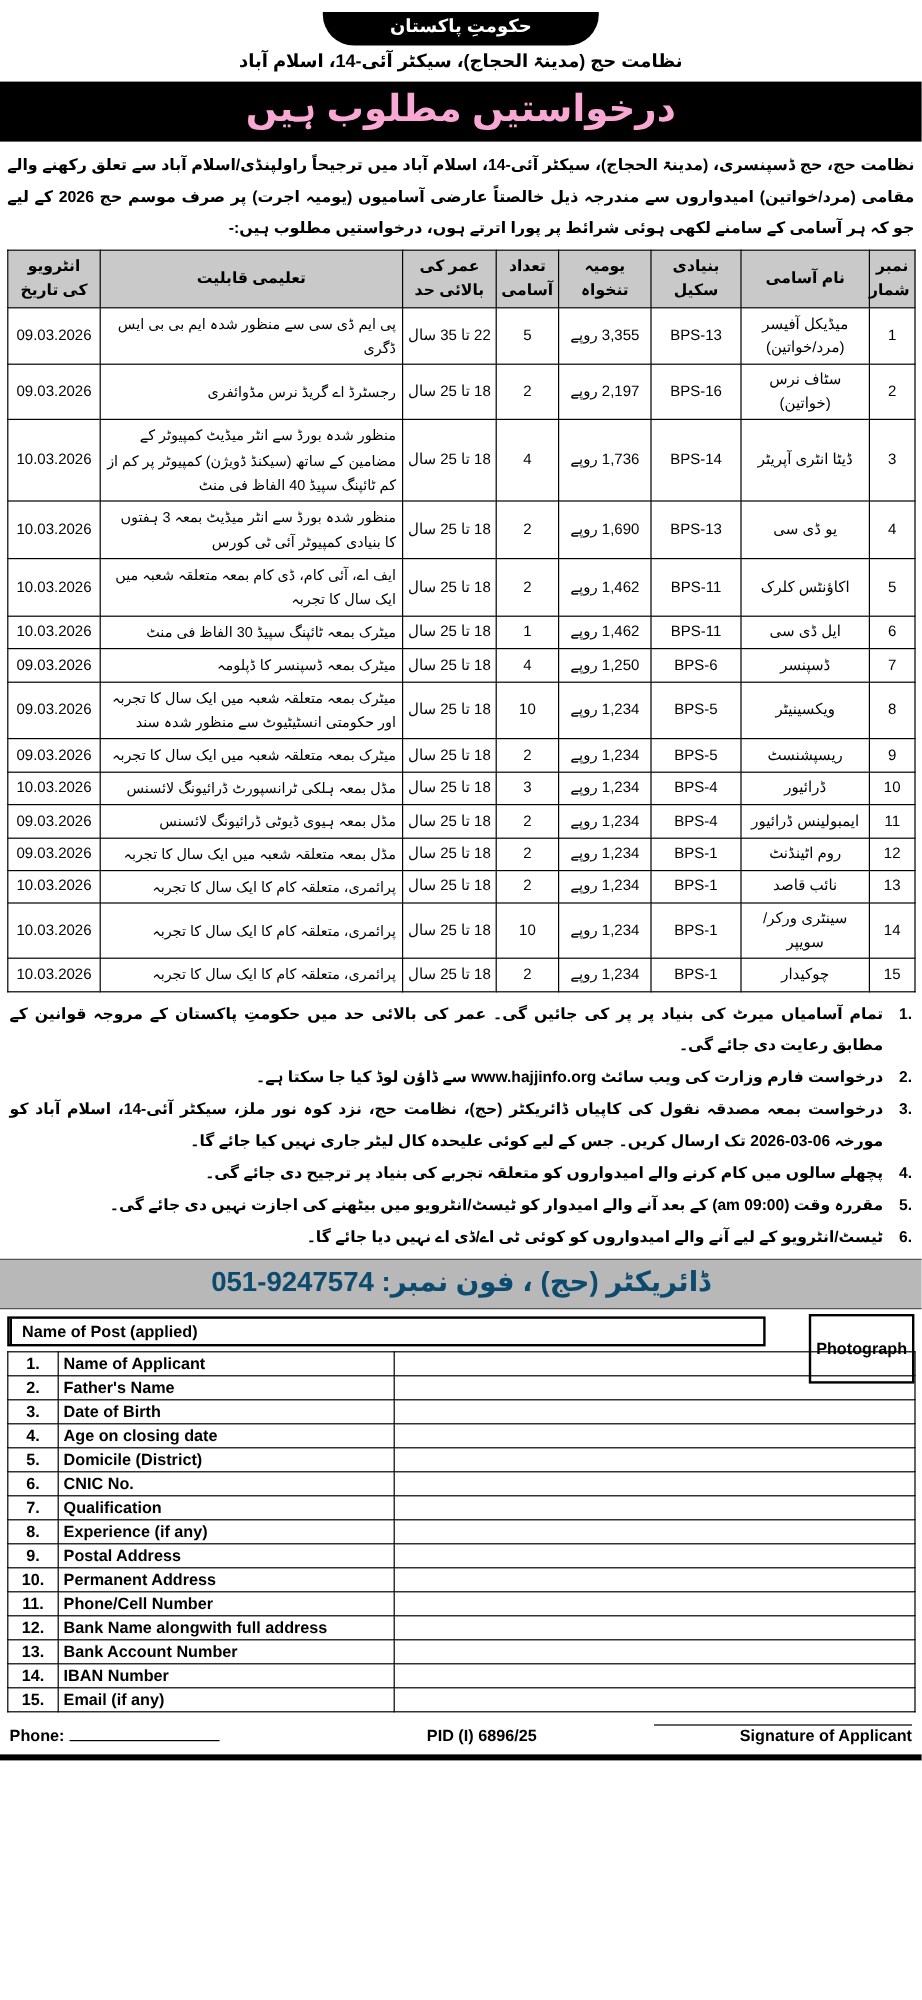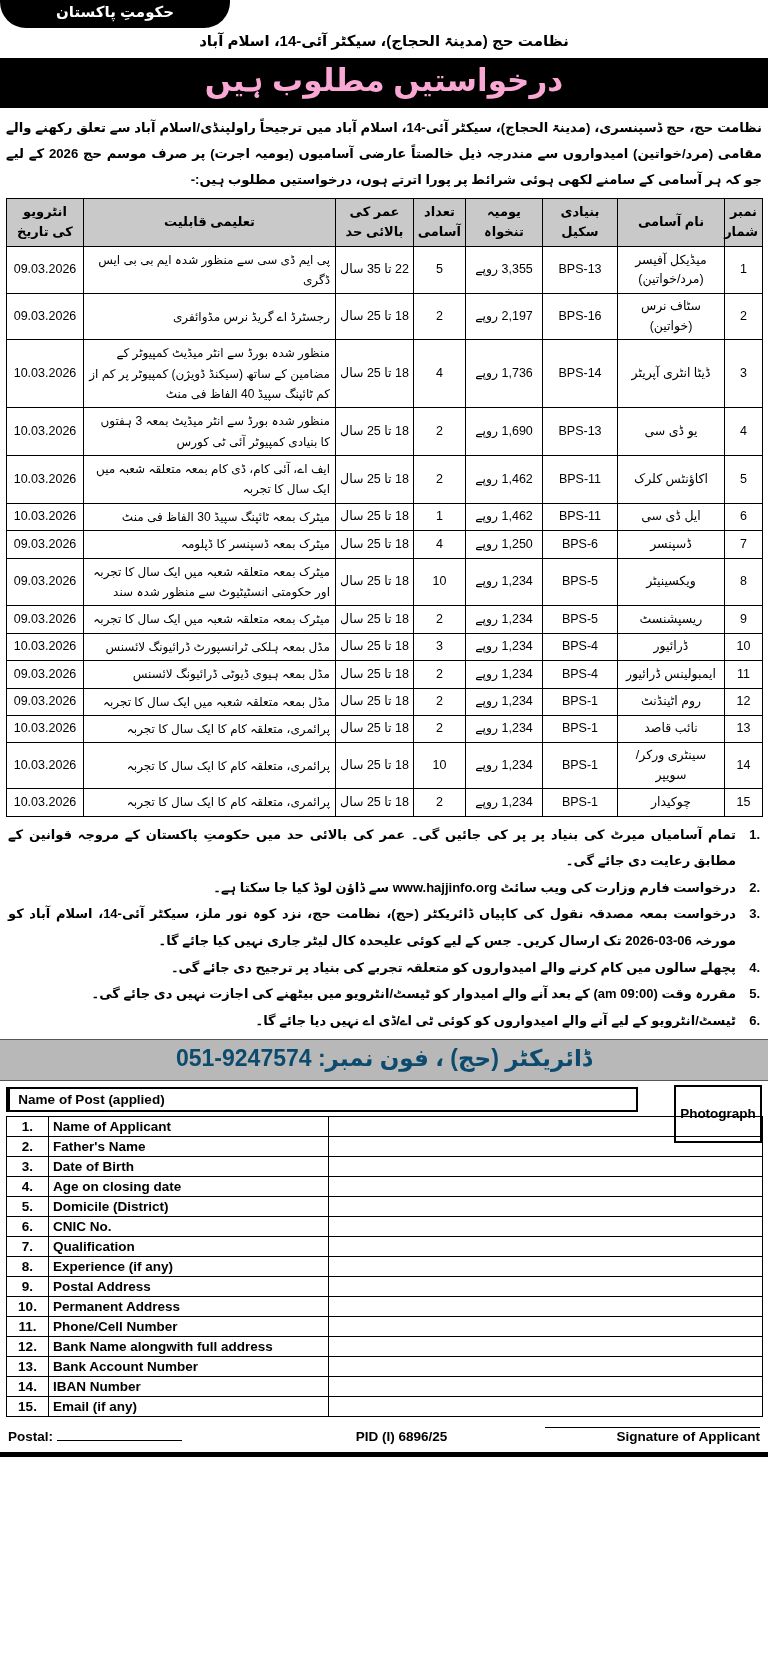--- a/index.html
+++ b/index.html
@@ -7,22 +7,22 @@
     width: 768px;
     background: #ffffff;
     font-family: "Liberation Sans", "DejaVu Sans", sans-serif;
   }
   body { width: 768px; height: 1667px; overflow: hidden; position: relative; }
 
   .page { width: 768px; height: 1667px; position: relative; background: #fff; }
 
   
   .govt-banner-wrap {
-    width: 100%; display: flex; justify-content: flex-start;
-    padding-top: 0px;
+    width: 100%; display: flex; justify-content: center;
+    padding-top: 10px;
   }
   .govt-banner {
     background: #000; color: #fff;
     border-bottom-left-radius: 26px;
     border-bottom-right-radius: 26px;
     padding: 3px 56px 7px 56px;
     font-size: 15px; font-weight: bold;
     direction: rtl; text-align: center;
     letter-spacing: .5px;
     min-width: 230px;
@@ -533,20 +533,20 @@
             <td class="f-num">15.</td>
             <td class="f-label">Email (if any)</td>
             <td class="f-val"></td>
           </tr>
         </tbody>
     </table>
   </div>
 
   <div class="footer">
     <div class="f-dated">
-      <span>Postal:</span><span class="line"></span>
+      <span>Phone:</span><span class="line"></span>
     </div>
     <div class="f-pid">PID (I) 6896/25</div>
     <div class="f-sign">Signature of Applicant</div>
   </div>
   <div class="bottom-rule"></div>
 
 </div>
 
 </body></html>

